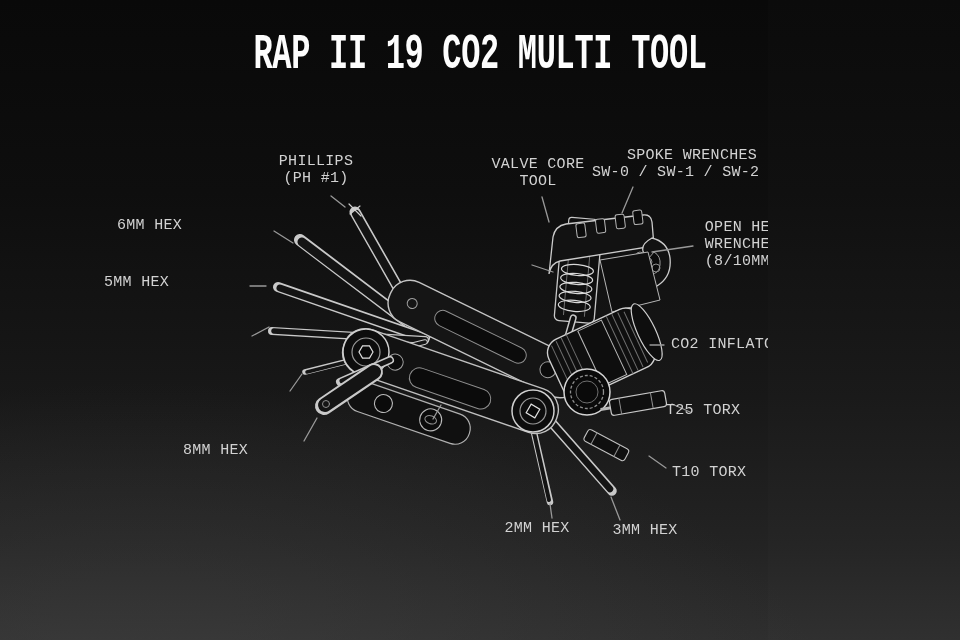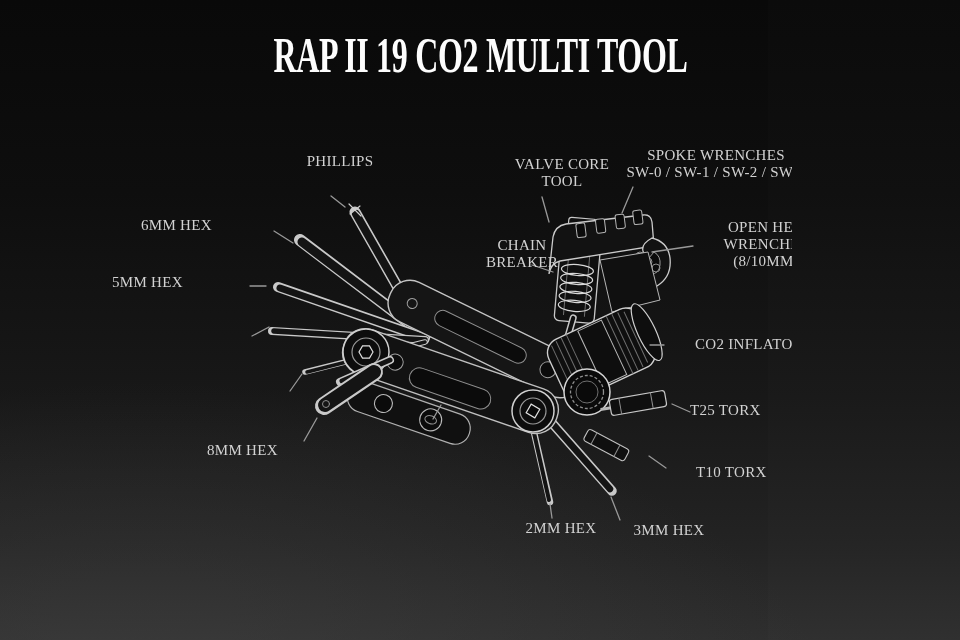--- a/index.html
+++ b/index.html
@@ -1,30 +1,30 @@
 <!DOCTYPE html>
 <html><head>
 <meta charset="utf-8">
 <style>
   html,body{margin:0;padding:0;background:#000;}
   #page{
     position:relative;width:960px;height:640px;overflow:hidden;
-    font-family:Liberation Serif, serif;
+    font-family:Liberation Mono, monospace;
     background:
       radial-gradient(130% 95% at 15% 112%, rgba(70,70,70,.55) 0%, rgba(70,70,70,0) 55%),
       linear-gradient(180deg,#090909 0%,#0e0e0e 30%,#181818 62%,#232323 85%,#2e2e2e 100%);
   }
   .seam{position:absolute;left:768px;top:0;width:192px;height:100%;background:rgba(255,255,255,.012);}
   .title-wrap{position:absolute;left:0;right:0;top:26px;text-align:center;}
   .title{
     display:inline-block;font-size:50px;font-weight:700;color:#fdfdfd;
     letter-spacing:-.5px;white-space:nowrap;transform:scaleX(.64);transform-origin:center;
   }
   svg.art{position:absolute;left:0;top:0;}
-  .labels-clip{position:absolute;left:0;top:0;width:768px;height:640px;overflow:hidden;pointer-events:none;margin-left:24px;}
+  .labels-clip{position:absolute;left:0;top:0;width:768px;height:640px;overflow:hidden;pointer-events:none;}
   .label{position:absolute;font-size:15px;line-height:17px;color:#d2d2d2;letter-spacing:.3px;white-space:nowrap;}
   .ta-c{text-align:center}.ta-r{}
   .ll{display:block}
 </style>
 </head>
 <body>
 
 <div id="page">
 
   <div class="seam"></div>
@@ -183,46 +183,43 @@
       <line x1="649" y1="456" x2="666" y2="468"></line>
       <line x1="550" y1="504" x2="552" y2="518"></line>
       <line x1="611" y1="497" x2="620" y2="520"></line>
     </g>
   </svg>
 
   <div class="labels-clip">
 
     <div class="label ta-c" style="left:241px;top:153px;width:150px">
       <span class="ll">PHILLIPS</span>
+      <span class="ll">(PH #1)</span>
     </div>
 
     <div class="label ta-r" style="left:117px;top:217px;width:150px">
       <span class="ll">6MM HEX</span>
     </div>
 
-    <div class="label ta-r" style="left:88px;top:274px;width:150px">
+    <div class="label ta-r" style="left:104px;top:274px;width:150px">
       <span class="ll">5MM HEX</span>
     </div>
 
 
 
     <div class="label ta-r" style="left:183px;top:442px;width:150px">
       <span class="ll">8MM HEX</span>
     </div>
 
 
     <div class="label ta-c" style="left:463px;top:156px;width:150px">
       <span class="ll">VALVE CORE</span>
       <span class="ll">TOOL</span>
     </div>
 
-    <div class="label ta-c" style="left:423px;top:237px;width:150px">
-      <span class="ll">CHAIN</span>
-      <span class="ll">BREAKER</span>
-    </div>
 
     <div class="label ta-c" style="left:592px;top:147px;width:200px">
       <span class="ll">SPOKE WRENCHES</span>
       <span class="ll">SW-0 / SW-1 / SW-2 / SW-3</span>
     </div>
 
     <div class="label ta-c" style="left:667px;top:219px;width:150px">
       <span class="ll">OPEN HEX</span>
       <span class="ll">WRENCHES</span>
       <span class="ll">(8/10MM)</span>

